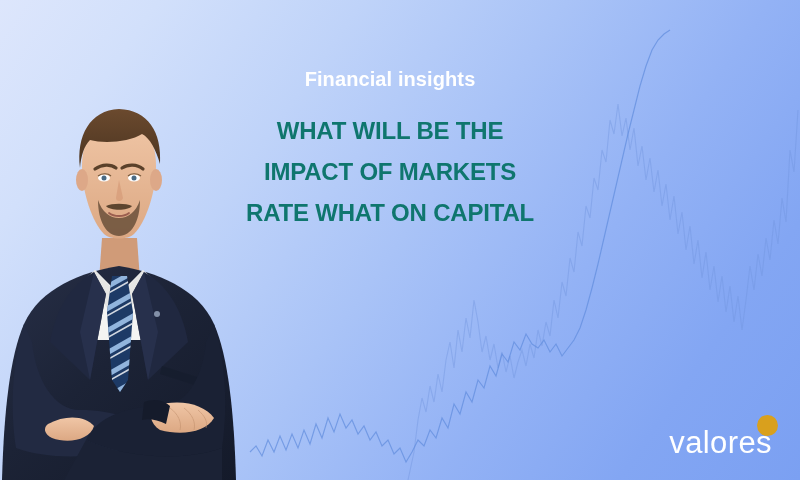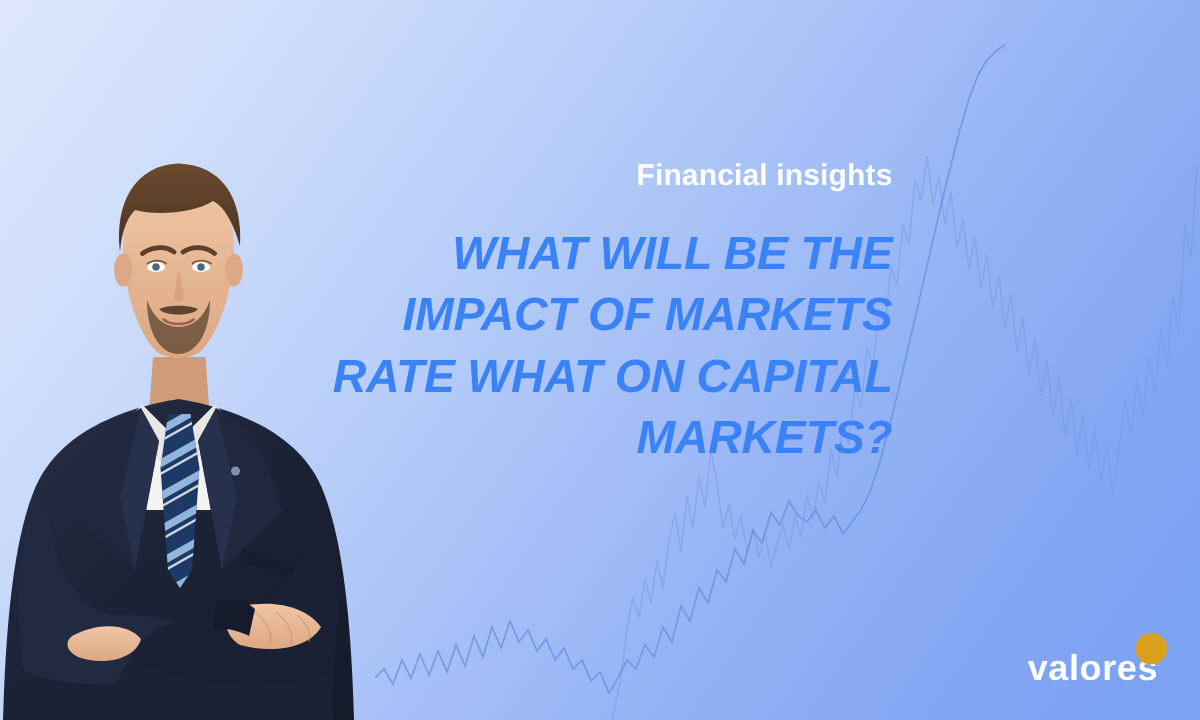--- a/index.html
+++ b/index.html
@@ -48,54 +48,52 @@
     height: 400px;
   }
   #portrait svg { display: block; width: 100%; height: 100%; }
 
   
   #copy {
     position: absolute;
     left: 185px;
     top: 68px;
     width: 410px;
-    text-align: right;
-    margin-top: 38px;
+    text-align: center;
   }
   #eyebrow {
     font-size: 20px;
     font-weight: bold;
     color: #ffffff;
     letter-spacing: .1px;
     margin: 0 0 20px 0;
     line-height: 1.1;
   }
   #headline {
-    font-size: 31px;
+    font-size: 24px;
     font-weight: bold;
-    color: #3b82f6;
+    color: #0f766e;
     line-height: 41px;
     letter-spacing: -.2px;
     margin: 0;
-    font-style: italic;
   }
 
   
   #logo {
     position: absolute;
     right: 28px;
     bottom: 22px;
     height: 46px;
     display: flex;
     align-items: flex-end;
   }
   #logo-wrap { position: relative; line-height: 1; }
   #logo-text {
-    font-size: 24px;
-    font-weight: bold;
+    font-size: 31px;
+    font-weight: normal;
     color: #ffffff;
     letter-spacing: .4px;
   }
   #logo-dot {
     position: absolute;
     width: 21px;
     height: 21px;
     border-radius: 50%;
     background: #d9a01d;
     right: -6px;
@@ -224,21 +222,21 @@
       <path d="M104 120 C 104 142, 113 156, 125 156 C 137 156, 146 142, 146 120
                C 142 132, 134 138, 125 138 C 116 138, 108 132, 104 120 Z" fill="#6a503a" opacity=".85"></path>
       <path d="M112 126 C 118 123, 132 123, 138 126 C 134 131, 116 131, 112 126 Z" fill="#5d452f"></path>
 
       <path d="M115 133 C 120 137, 130 137, 135 133" stroke="#9b5f4f" stroke-width="1.8" fill="none" stroke-linecap="round"></path>
     </svg>
   </div>
 
   <div id="copy">
     <p id="eyebrow">Financial insights</p>
-    <h1 id="headline"><span>WHAT WILL BE THE</span><br><span>IMPACT OF MARKETS</span><br><span>RATE WHAT ON CAPITAL</span><br><span>MARKETS?</span></h1>
+    <h1 id="headline"><span>WHAT WILL BE THE</span><br><span>IMPACT OF MARKETS</span><br><span>RATE WHAT ON CAPITAL</span><br></h1>
   </div>
 
   <div id="logo">
     <div id="logo-wrap">
       <span id="logo-text">valores</span>
       <span id="logo-dot"></span>
     </div>
   </div>
 
 </div>

